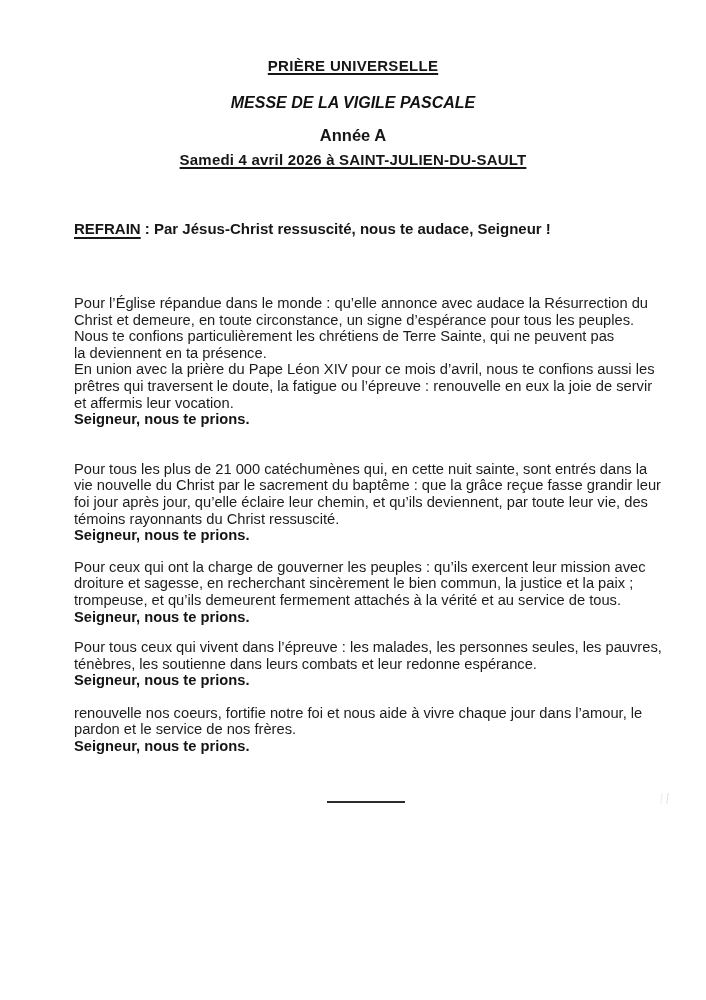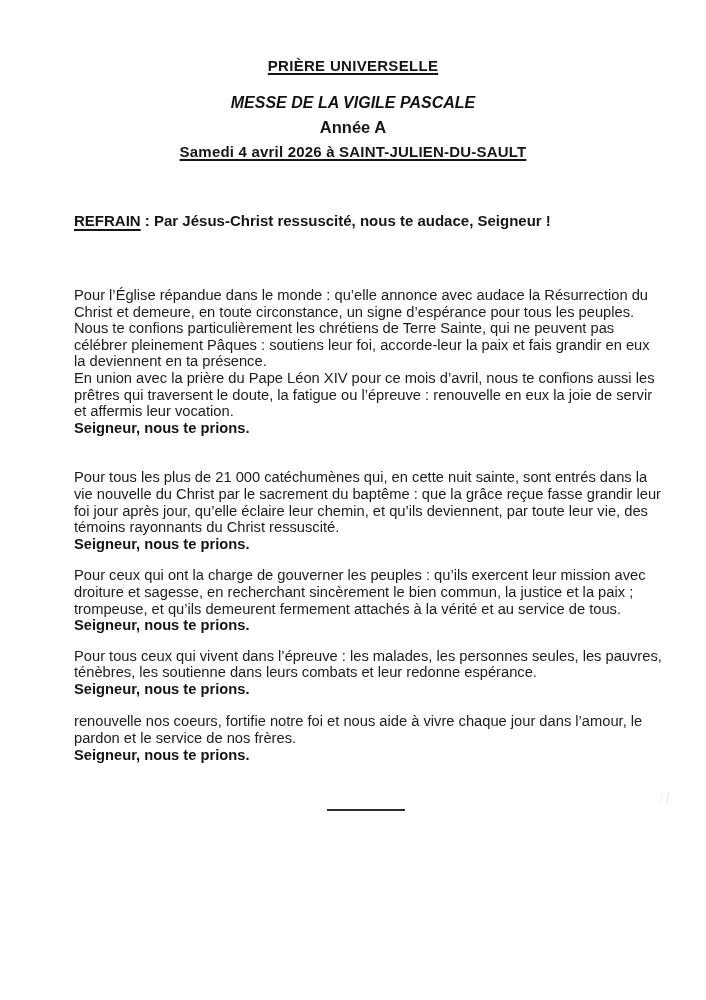--- a/index.html
+++ b/index.html
@@ -34,21 +34,21 @@
   .mass-title {
     margin-top: 16px;
     font-size: 16px;
     font-weight: bold;
     font-style: italic;
     line-height: 24px;
     color: #121212;
     text-align: center;
   }
   .liturgical-year {
-    margin-top: 2px;
+    margin-top: 10px;
     font-size: 16.5px;
     font-weight: bold;
     line-height: 20px;
     color: #161616;
   }
   .date-location {
     margin-top: 5px;
     font-size: 15px;
     font-weight: bold;
     line-height: 19px;
@@ -132,21 +132,20 @@
   <div class="refrain">
     <span class="label">REFRAIN</span><span> : Par Jésus-Christ ressuscité, nous te audace, Seigneur !</span>
   </div>
 
   <div class="intentions">
 
     <div class="intention gap-1">
       <div class="line">Pour l’Église répandue dans le monde : qu’elle annonce avec audace la Résurrection du</div>
       <div class="line">Christ et demeure, en toute circonstance, un signe d’espérance pour tous les peuples.</div>
       <div class="line">Nous te confions particulièrement les chrétiens de Terre Sainte, qui ne peuvent pas</div>
-      <div class="line">célébrer pleinement Pâques : soutiens leur foi, accorde-leur la paix et fais grandir en eux</div>
       <div class="line">la deviennent en ta présence.</div>
       <div class="line">En union avec la prière du Pape Léon XIV pour ce mois d’avril, nous te confions aussi les</div>
       <div class="line">prêtres qui traversent le doute, la fatigue ou l’épreuve : renouvelle en eux la joie de servir</div>
       <div class="line">et affermis leur vocation.</div>
       <div class="response">Seigneur, nous te prions.</div>
     </div>
 
     <div class="intention gap-2">
       <div class="line">Pour tous les plus de 21 000 catéchumènes qui, en cette nuit sainte, sont entrés dans la</div>
       <div class="line">vie nouvelle du Christ par le sacrement du baptême : que la grâce reçue fasse grandir leur</div>

